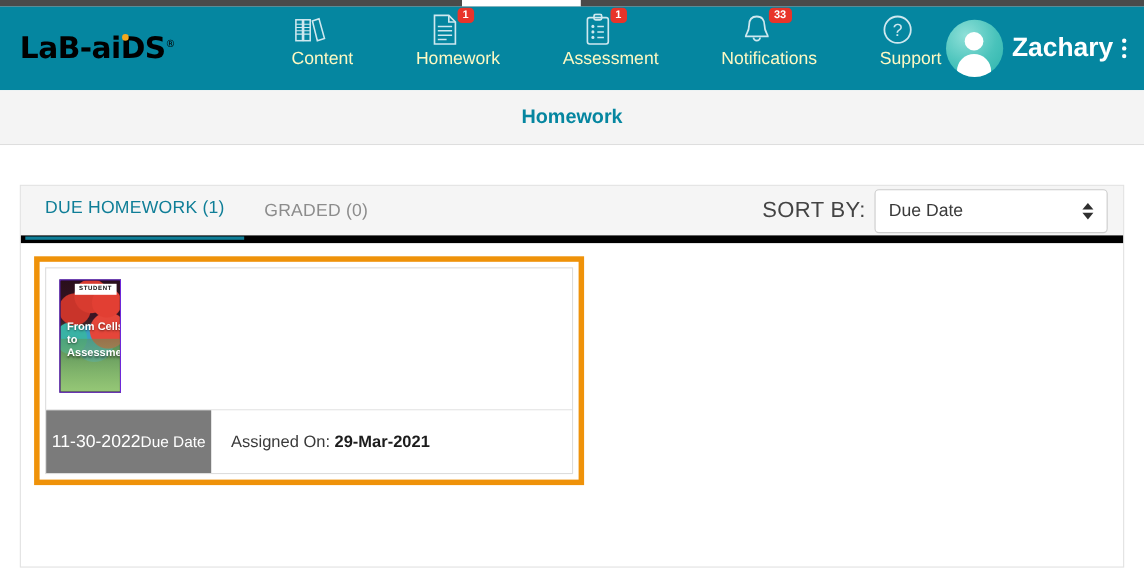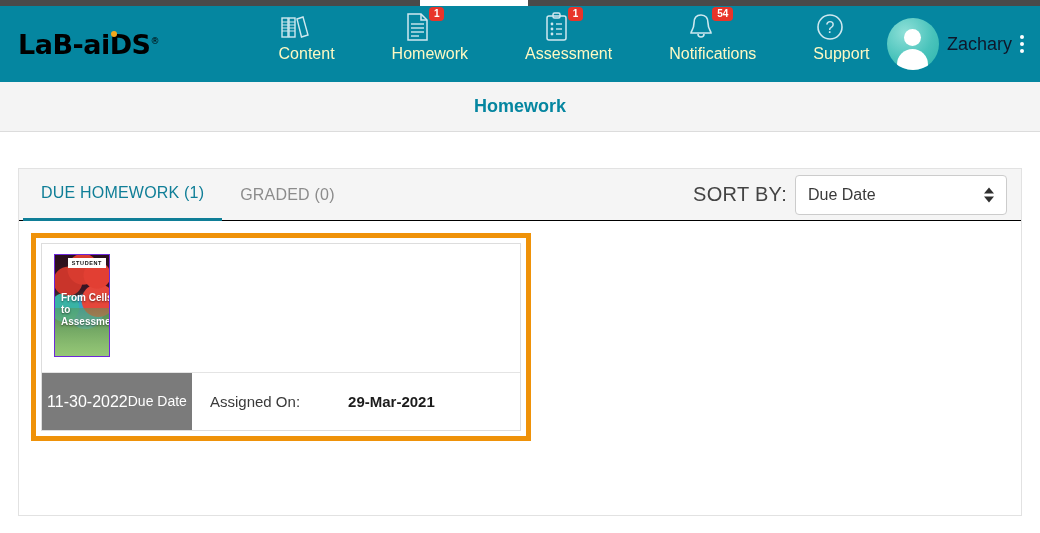--- a/index.html
+++ b/index.html
@@ -103,22 +103,23 @@
   .avatar-head {
     position: absolute; width: 17px; height: 17px; border-radius: 50%;
     background: #ffffff; left: 17.5px; top: 11px;
   }
   .avatar-body {
     position: absolute; width: 31px; height: 24px;
     border-radius: 16px 16px 0 0;
     background: #ffffff; left: 10.5px; top: 31px;
   }
   .username {
-    color: #0f172a; font-size: 18px; margin-left: 8px;
-    font-family: "Liberation Sans", sans-serif;
+    color: #ffffff; font-size: 24px; margin-left: 8px;
+    font-family: "Liberation Sans", sans-serif;
+    font-weight: bold;
   }
   .kebab {
     display: flex; flex-direction: column; gap: 3px;
     margin-left: 6px; padding: 2px;
   }
   .kebab span {
     width: 4px; height: 4px; border-radius: 50%; background: #ffffff;
     display: block;
   }
 
@@ -145,21 +146,21 @@
     position: absolute; left: 18px; top: 36px;
     width: 1004px; height: 348px;
     background: #ffffff;
     border: 1px solid #e2e2e2;
   }
 
   
   .tabbar {
     height: 52px;
     background: #f5f5f5;
-    border-bottom: 1px solid #000000;
+    border-bottom: 7px solid #000000;
     display: flex; align-items: center;
     position: relative;
   }
   .tab {
     font-size: 16px;
     color: #8c8c8c;
     letter-spacing: 0.2px;
     padding: 0 18px;
     height: 52px;
     display: flex; align-items: center;
@@ -283,21 +284,21 @@
     color: #ffffff;
     display: flex; flex-direction: row;
     align-items: center; justify-content: center;
     flex: none;
   }
   .duedate { font-size: 16px; line-height: 21px; }
   .duelabel { font-size: 14px; line-height: 19px; }
   .assigned {
     display: flex; align-items: center;
     padding-left: 18px;
-    font-size: 15px; color: #3a3a3a; gap: 44px;
+    font-size: 15px; color: #3a3a3a;
   }
   .assigned b { color: #1c1c1c; margin-left: 4px; }
 </style>
 </head>
 <body>
 
 <div class="topstrip">
   <div class="topstrip-active"></div>
 </div>
 
@@ -372,21 +373,21 @@
       </div>
       <div class="nav-label">Assessment</div>
     </div>
 
     <div class="nav-item">
       <div class="nav-icon">
         <svg width="28" height="30" viewBox="0 0 28 30">
           <path d="M14 3 C9 3 7 6.5 7 11 C7 17 4 19 4 21 H24 C24 19 21 17 21 11 C21 6.5 19 3 14 3 Z" fill="none" stroke="#cfe8ef" stroke-width="1.6"></path>
           <path d="M11 22 a3 3 0 0 0 6 0" fill="none" stroke="#cfe8ef" stroke-width="1.6"></path>
         </svg>
-        <span class="badge wide">54</span>
+        <span class="badge wide">33</span>
       </div>
       <div class="nav-label">Notifications</div>
     </div>
 
     <div class="nav-item">
       <div class="nav-icon">
         <svg width="30" height="30" viewBox="0 0 30 30">
           <circle cx="15" cy="15" r="12" fill="none" stroke="#cfe8ef" stroke-width="1.6"></circle>
           <text x="15" y="21" text-anchor="middle" font-size="16" fill="#cfe8ef" font-family="Liberation Sans, sans-serif">?</text>
         </svg>

